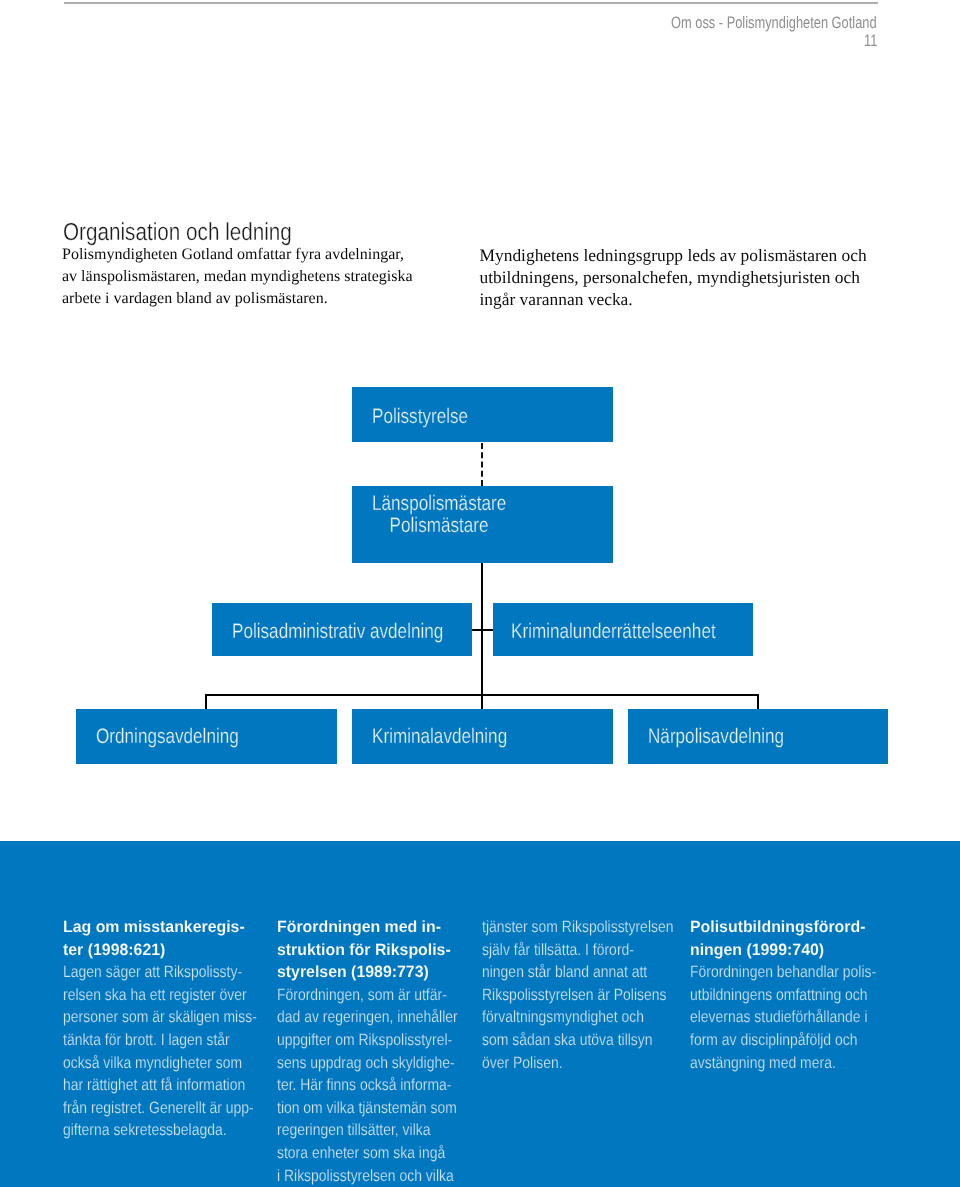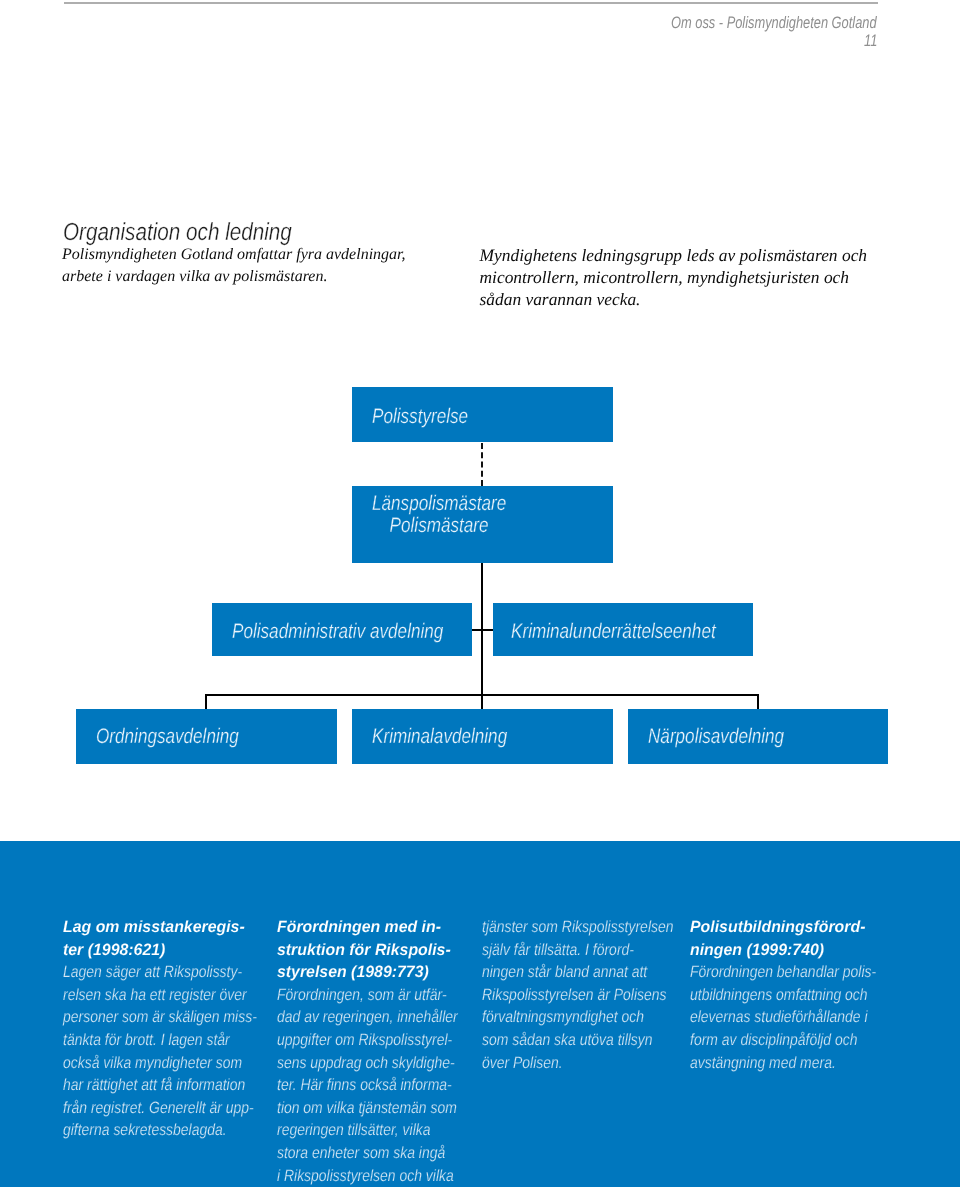--- a/index.html
+++ b/index.html
@@ -1,19 +1,19 @@
 <!DOCTYPE html>
 <html><head>
 <meta charset="utf-8">
 <title>Om oss - Polismyndigheten Gotland</title>
 <style>
   html,body{margin:0;padding:0;}
   body{width:960px;height:1187px;background:#ffffff;overflow:hidden;position:relative;
        font-family:"Liberation Sans",sans-serif;text-rendering:geometricPrecision;}
-  .page{position:absolute;left:0;top:0;width:960px;height:1024px;font-style:italic;}
+  .page{position:absolute;left:0;top:0;width:960px;height:1024px;}
   .page>*{will-change:opacity;}
 
   
   .rule{position:absolute;left:63.5px;top:2px;width:814px;height:2px;background:#aeaeae;}
   .runhead{position:absolute;left:670.5px;top:12.5px;width:267px;
            font-family:"Liberation Sans",sans-serif;
            font-size:16.6px;line-height:19px;color:#8f8f8f;white-space:nowrap;
            transform:scaleX(.774);transform-origin:0 0;}
   .pagenum{position:absolute;left:669.5px;top:30.5px;width:268px;
            font-family:"Liberation Sans",sans-serif;
@@ -57,26 +57,27 @@
 
 <div class="page">
 
   <div class="rule"></div>
   <div class="runhead">Om oss - Polismyndigheten Gotland</div>
   <div class="pagenum">11</div>
 
   <div class="h1">Organisation och ledning</div>
   <div class="colL">
       <span class="ln-txt">Polismyndigheten Gotland omfattar fyra avdelningar,</span>
-      <span class="ln-txt">arbete i vardagen vilka av polismästaren.</span>
+      <span class="ln-txt">av länspolismästaren, medan myndighetens strategiska</span>
+      <span class="ln-txt">arbete i vardagen bland av polismästaren.</span>
     </div>
   <div class="colR">
       <span class="ln-txt">Myndighetens ledningsgrupp leds av polismästaren och</span>
-      <span class="ln-txt">micontrollern, micontrollern, myndighetsjuristen och</span>
-      <span class="ln-txt">sådan varannan vecka.</span>
+      <span class="ln-txt">utbildningens, personalchefen, myndighetsjuristen och</span>
+      <span class="ln-txt">ingår varannan vecka.</span>
     </div>
 
   <div class="chart">
 
     <div style="position:absolute;left:481px;top:443px;width:0;height:43px;
                 border-left:2px dashed #111;"></div>
     <div class="ln" style="left:481px;top:563px;width:2px;height:147px;"></div>
     <div class="ln" style="left:472px;top:629px;width:21.5px;height:2px;"></div>
     <div class="ln" style="left:205px;top:694px;width:553.5px;height:2px;"></div>
     <div class="ln" style="left:205px;top:694px;width:2px;height:16px;"></div>

